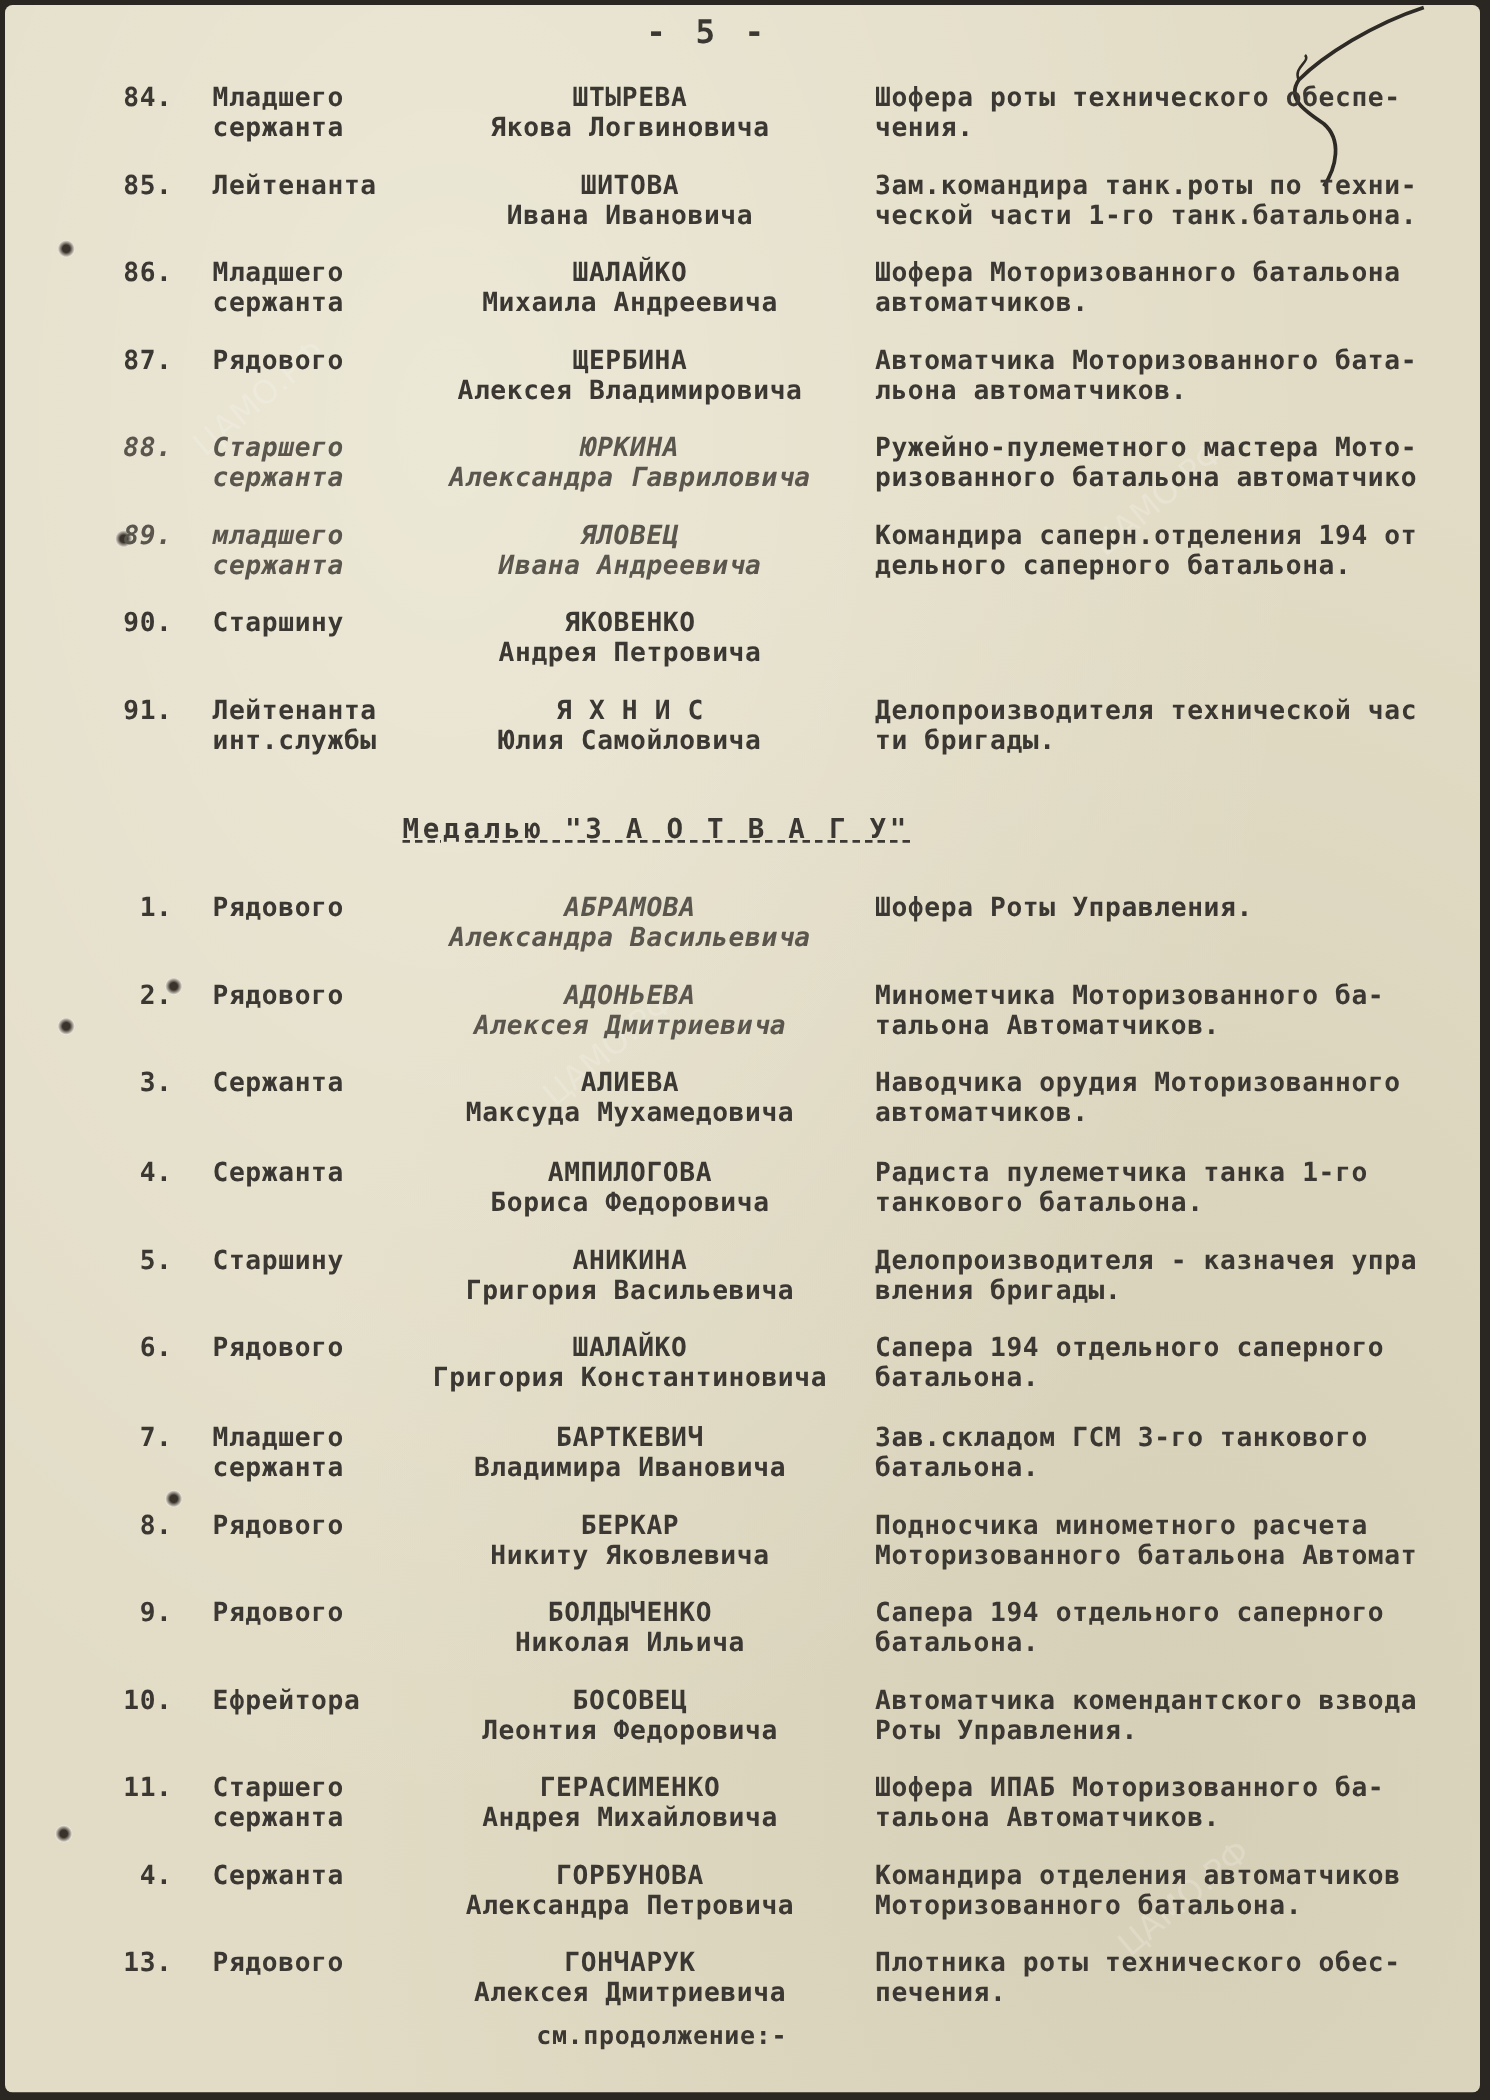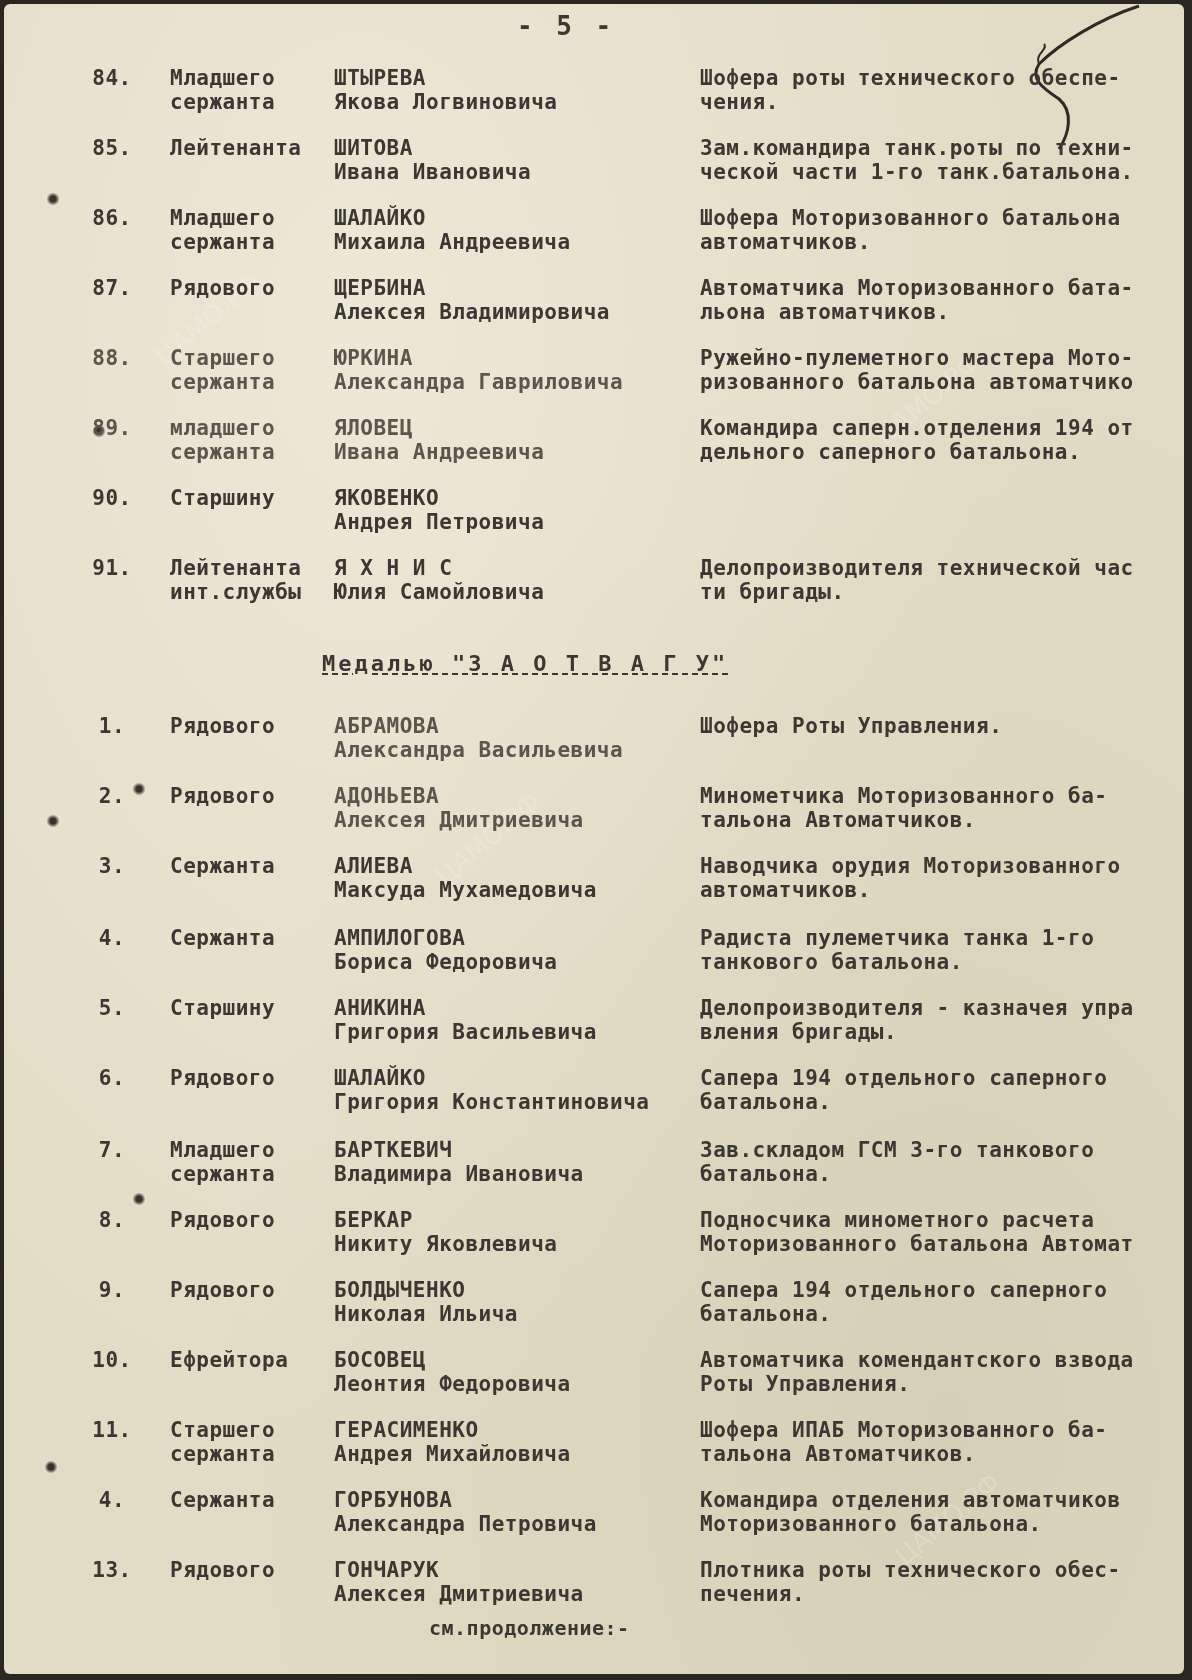--- a/index.html
+++ b/index.html
@@ -22,32 +22,32 @@
     color: #3b3732;
     font-weight: bold;
     font-size: 21px;
     letter-spacing: 0.5px;
     line-height: 24px;
     position: absolute;
     white-space: nowrap;
   }
   .page-num { left: 513px; top: 10px; font-size: 26px; letter-spacing: 4px; }
   .entry { position: absolute; left: 0; width: 1180px; height: 60px; }
-  .num { position: absolute; left: 82px; top: 0; width: 52px; text-align: center; }
+  .num { position: absolute; left: 82px; top: 0; width: 52px; text-align: right; }
   .rank { position: absolute; left: 140px; top: 0; margin-left: 26px; }
-  .name { position: absolute; left: 330px; width: 340px; top: 0; }
+  .name { position: absolute; left: 330px; width: 340px; text-align: center; top: 0; }
   .name .surname { display: block; }
   .name .given { display: block; }
   .desc { position: absolute; left: 696px; top: 0; width: 480px; overflow: hidden; white-space: pre; }
   .section-title {
     left: 318px; top: 648px; font-size: 22px; letter-spacing: 3px;
     text-decoration: underline; text-decoration-style: dashed;
   }
   .continuation { left: 425px; top: 1612px; font-size: 20px; }
-  .faded { color: #5a554d; }
+  .faded { color: #5a554d; font-style: italic; }
   .handmark {
     position: absolute; left: 985px; top: 0; width: 160px; height: 150px;
   }
   .hole { position: absolute; width: 14px; height: 14px; border-radius: 50%;
           background: radial-gradient(circle, #3a332c 30%, #f3efe2 70%, transparent 72%); }
   .watermark {
     position: absolute; color: rgba(255,255,255,0.18); font-family: "DejaVu Sans", sans-serif;
     font-size: 26px; transform: rotate(-40deg); pointer-events: none;
   }
 </style>

